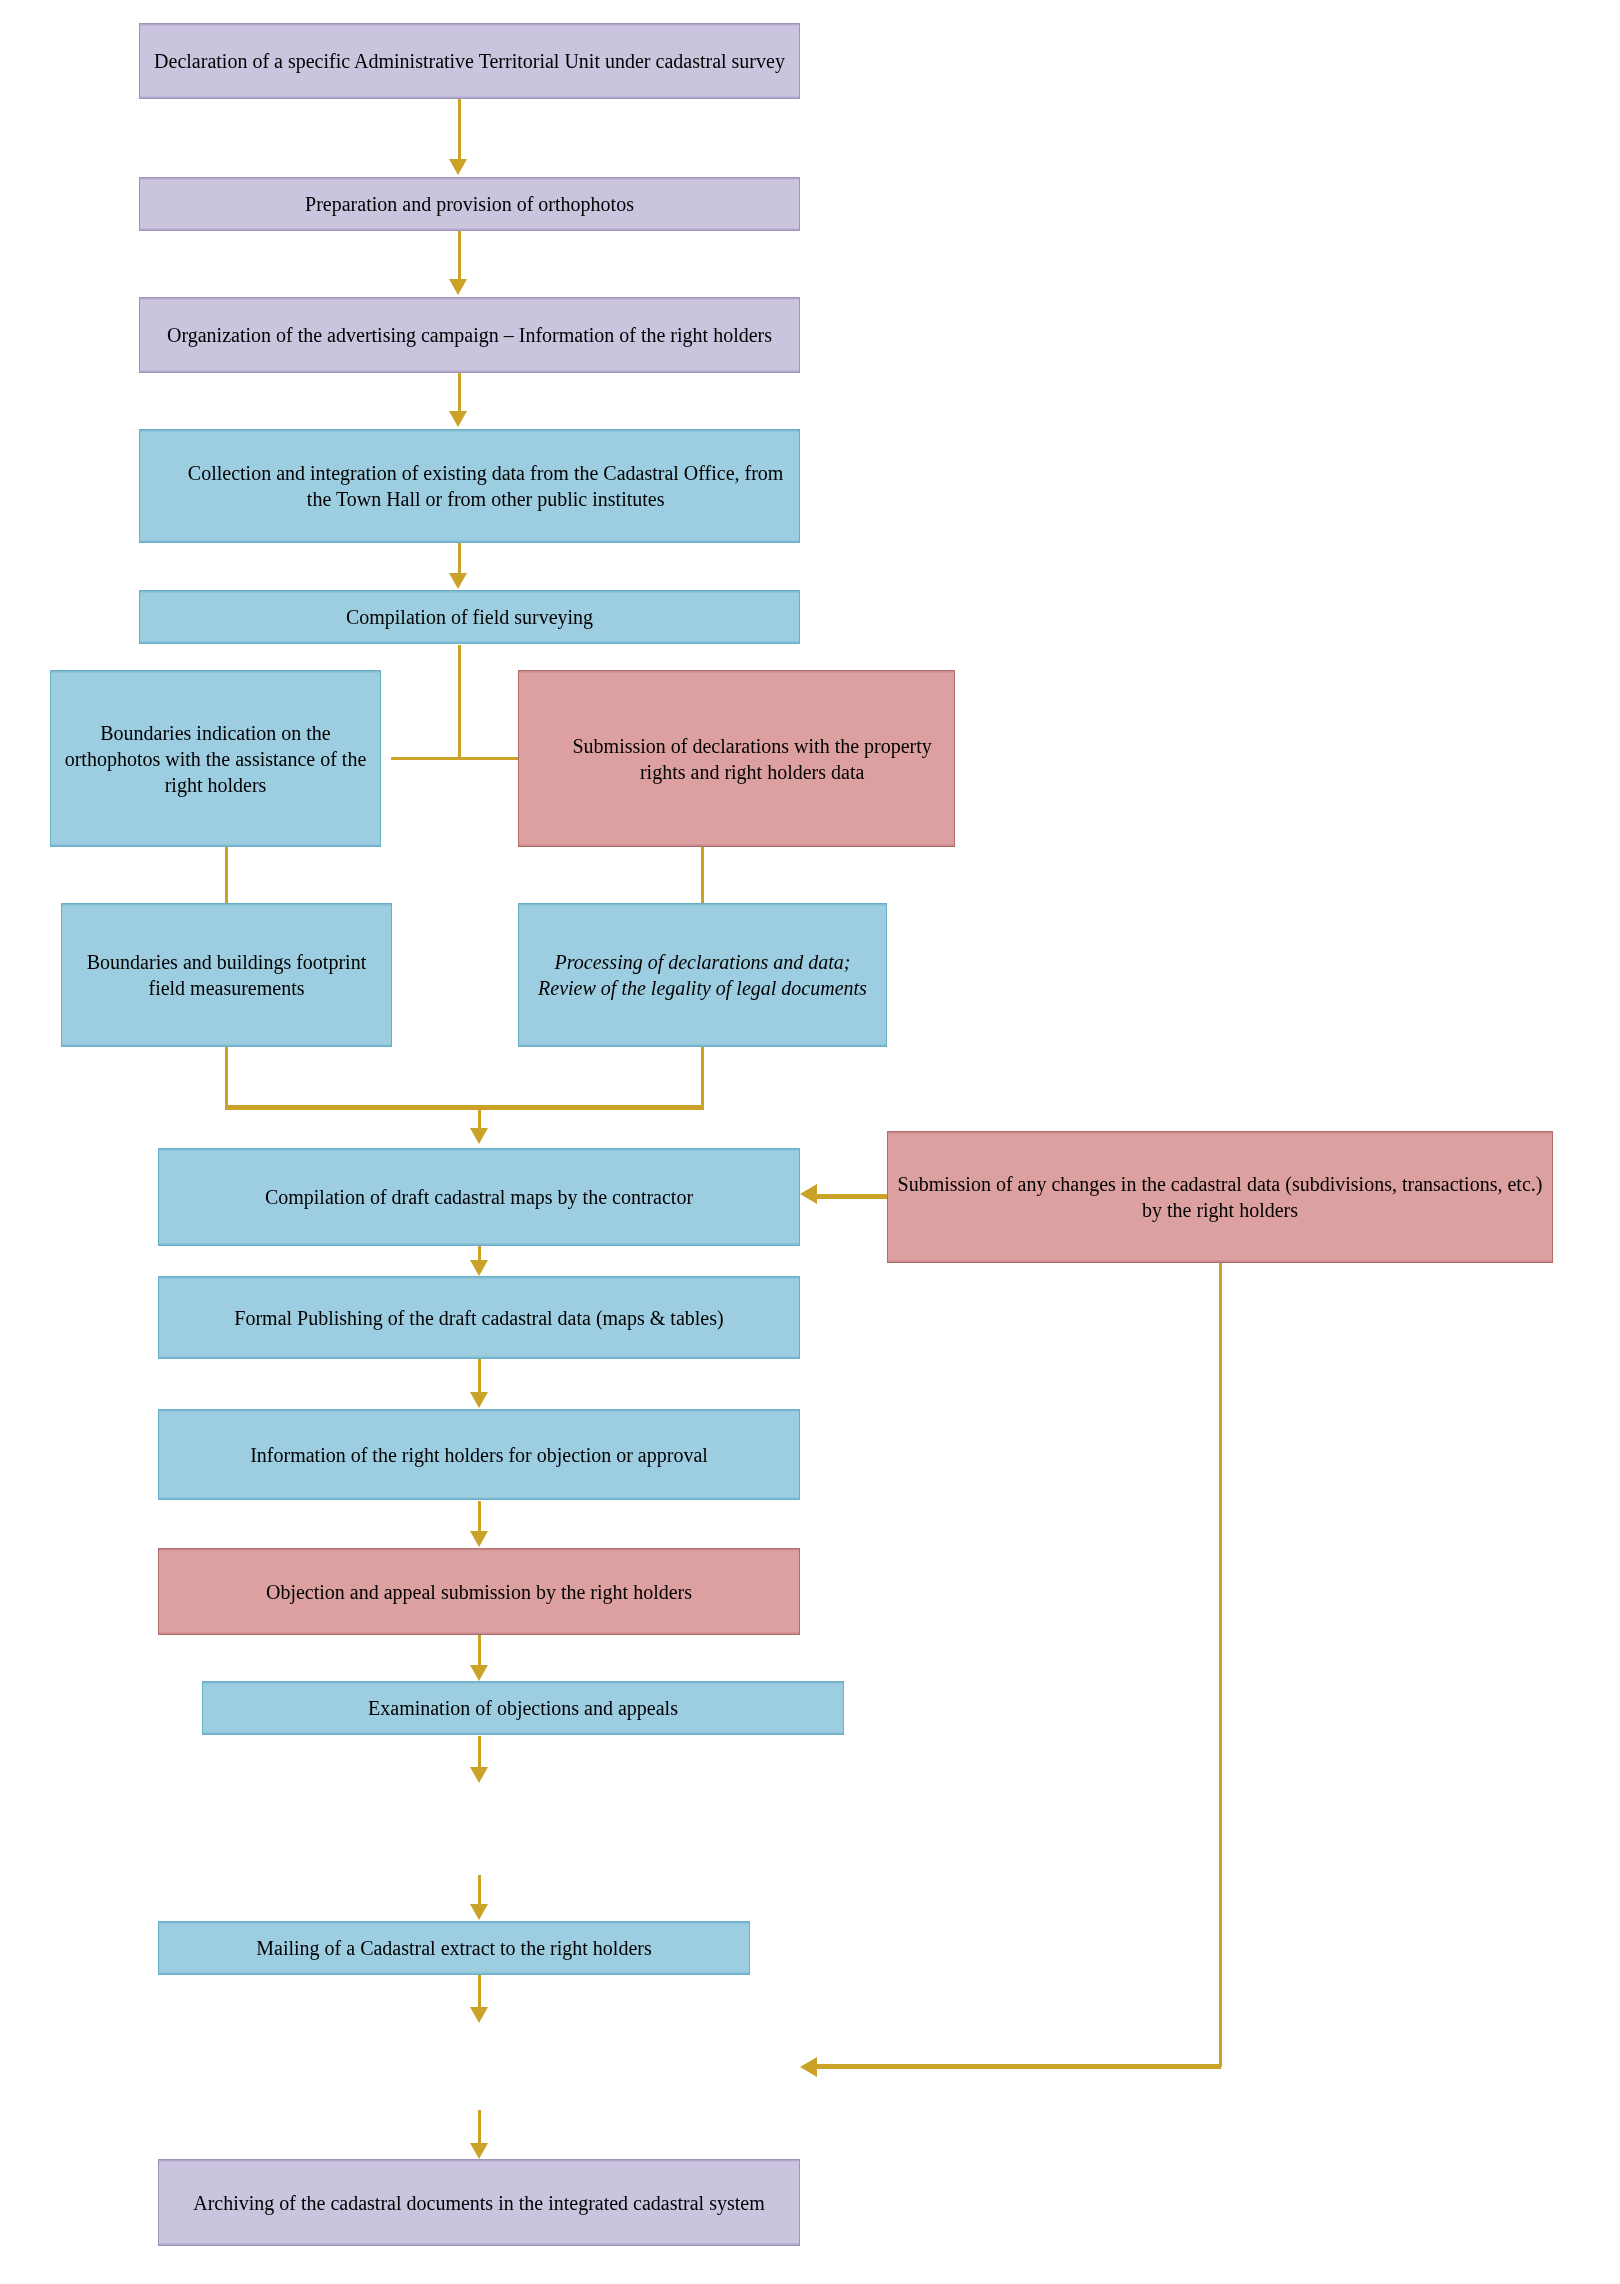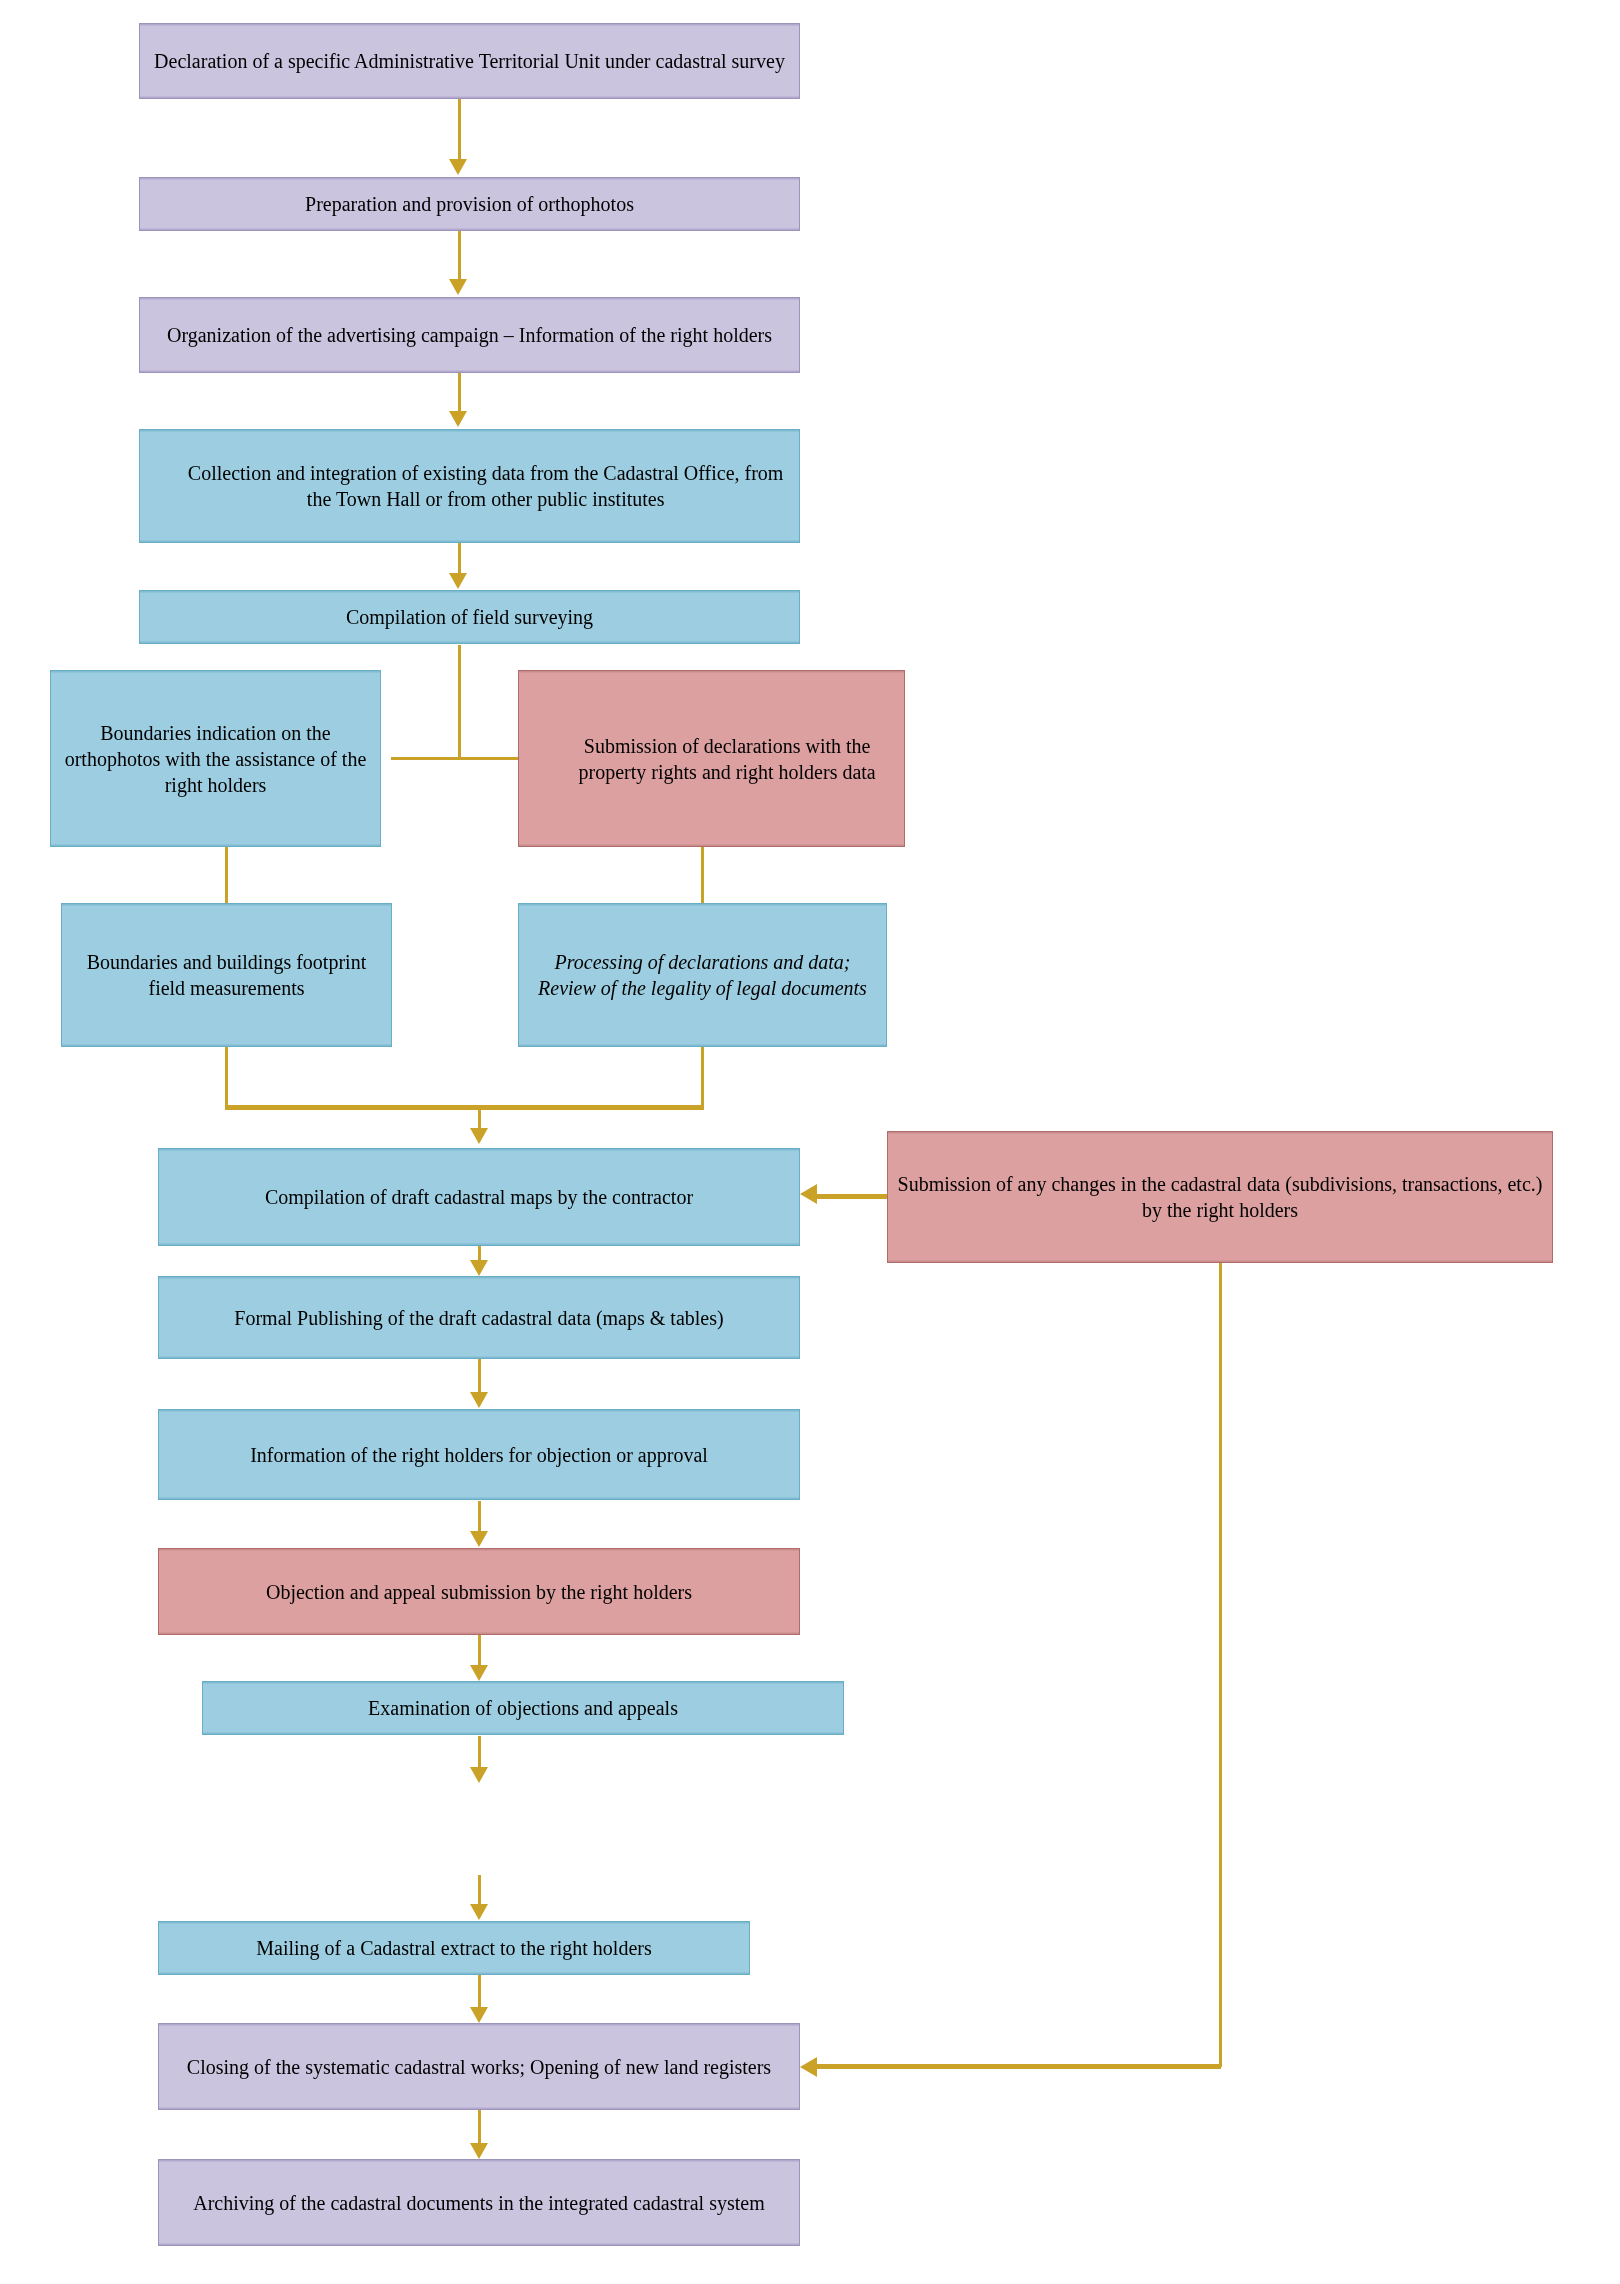--- a/index.html
+++ b/index.html
@@ -90,21 +90,21 @@
   </div>
 
   <div class="node blue" style="left:139px; top:590px; width:661px; height:54px;">
     <span>Compilation of field surveying</span>
   </div>
 
   <div class="node blue" style="left:50px; top:670px; width:331px; height:177px;text-align:center;">
     <span>Boundaries indication on the orthophotos with the assistance of the right holders</span>
   </div>
 
-  <div class="node red" style="left:518px; top:670px; width:387px; height:177px;padding-left:40px;">
+  <div class="node red" style="left:518px; top:670px; width:437px; height:177px;padding-left:40px;">
     <span>Submission of declarations with the property rights and right holders data</span>
   </div>
 
   <div class="node blue" style="left:61px; top:903px; width:331px; height:144px;">
     <span>Boundaries and buildings footprint field measurements</span>
   </div>
 
   <div class="node blue" style="left:518px; top:903px; width:369px; height:144px;font-style:italic;">
     <span>Processing of declarations and data; Review of the legality of legal documents</span>
   </div>
@@ -131,23 +131,20 @@
 
   <div class="node blue" style="left:158px; top:1681px; width:642px; height:54px;margin-left:44px;">
     <span>Examination of objections and appeals</span>
   </div>
 
 
   <div class="node blue" style="left:158px; top:1921px; width:592px; height:54px;">
     <span>Mailing of a Cadastral extract to the right holders</span>
   </div>
 
-  <div class="node purple" style="left:158px; top:2023px; width:642px; height:87px;">
-    <span>Closing of the systematic cadastral works; Opening of new land registers</span>
-  </div>
 
   <div class="node purple" style="left:158px; top:2159px; width:642px; height:87px;">
     <span>Archiving of the cadastral documents in the integrated cadastral system</span>
   </div>
 
   <div class="vline" style="left:458px; top:99px; height:61px;"></div>
   <div class="arrow-down" style="left:449px; top:159px;"></div>
 
   <div class="vline" style="left:458px; top:231px; height:49px;"></div>
   <div class="arrow-down" style="left:449px; top:279px;"></div>

